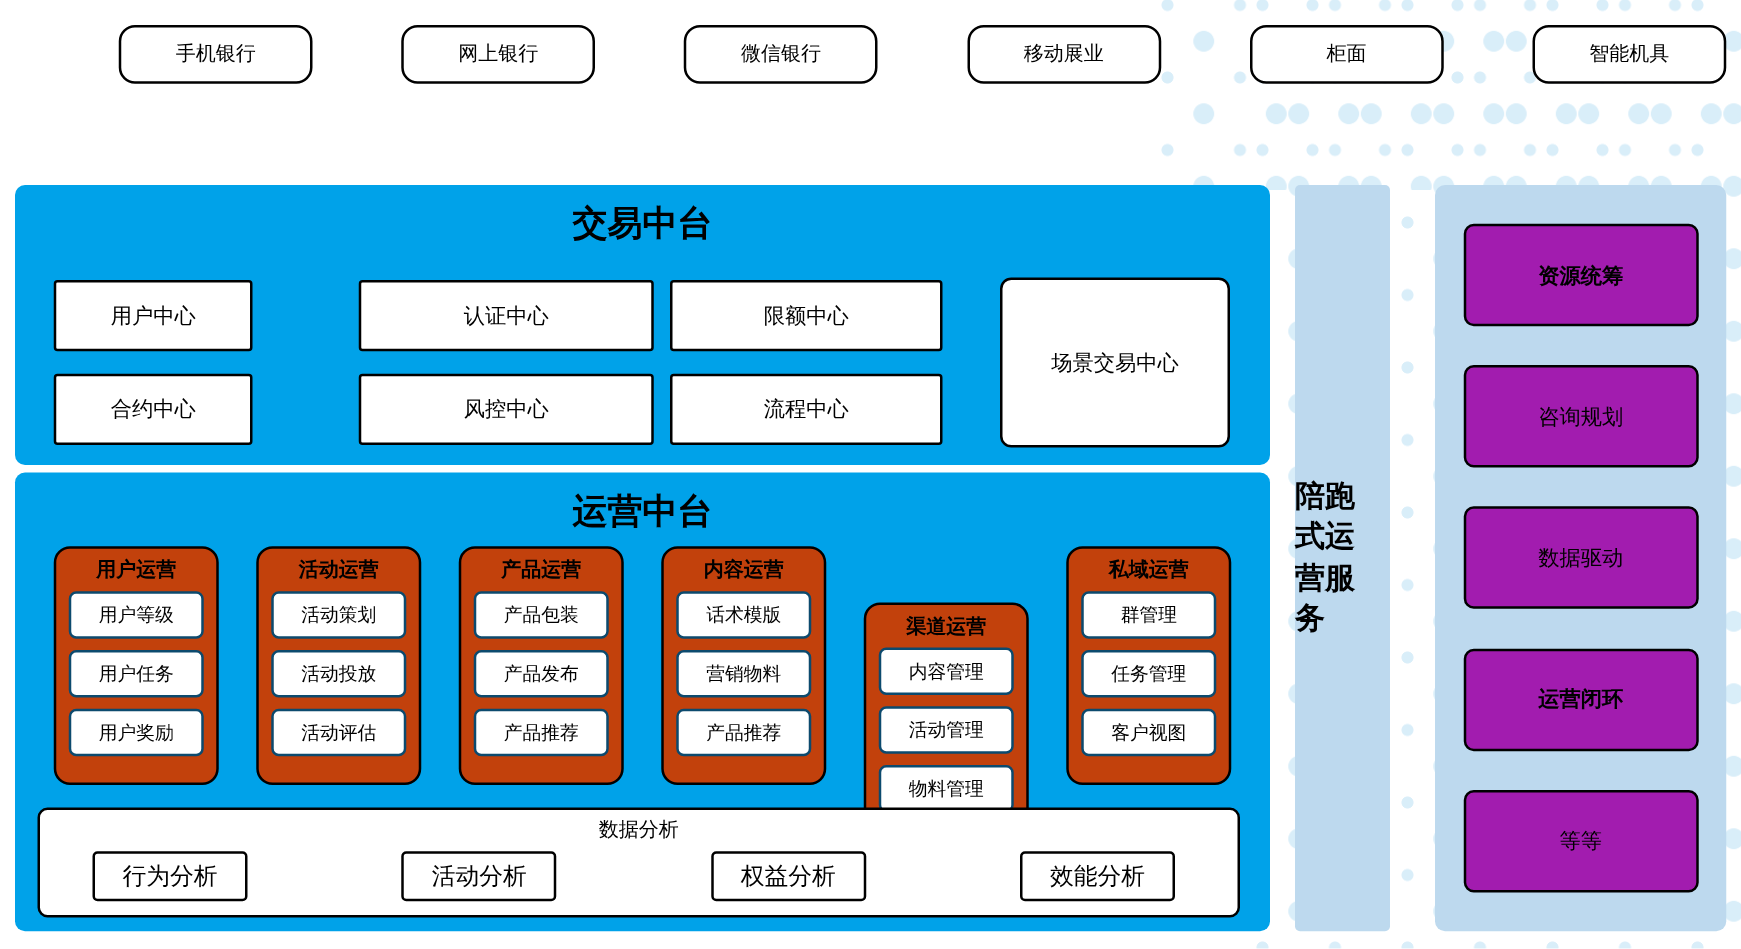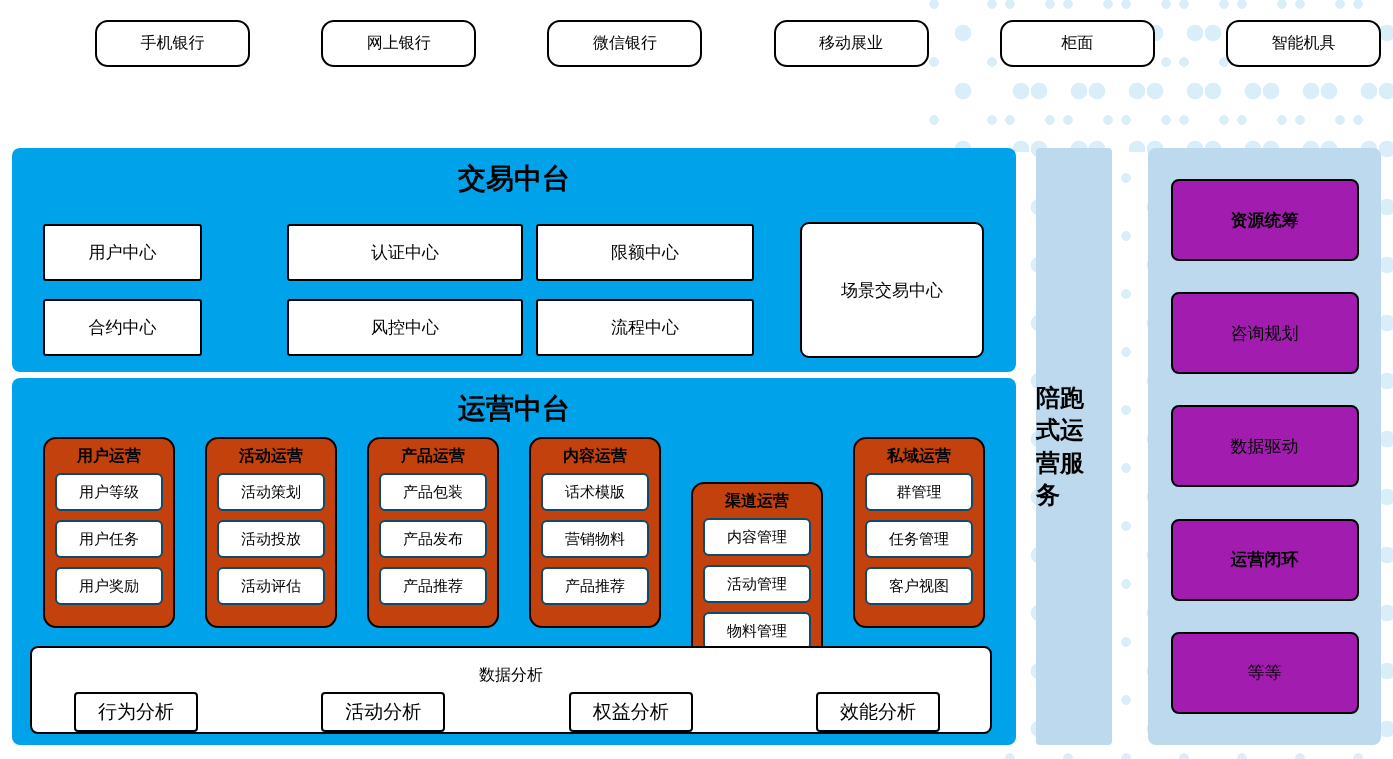--- a/index.html
+++ b/index.html
@@ -49,21 +49,21 @@
   .panel-op .panel-title { padding-top:12px; }
   .op-col { position:absolute; top:59px; width:132px; height:191px; background:#c2410c;
     border:2px solid #000; border-radius:13px; display:flex; flex-direction:column; align-items:center; }
   .op-col-header { font-size:16px; font-weight:600; padding:7px 0 6px 0; }
   .op-item { width:108px; height:38px; background:#fff; border:2px solid #0c4a6e; border-radius:6px;
     display:flex; align-items:center; justify-content:center; font-size:15px; margin-bottom:9px; }
   .op-c0{left:31px;} .op-c1{left:193px;} .op-c2{left:355px;} .op-c3{left:517px;} .op-c4{left:679px;margin-top:45px;} .op-c5{left:841px;}
 
   .da-panel { position:absolute; left:18px; top:268px; width:962px; height:88px; background:#fff;
     border:2px solid #000; border-radius:8px; }
-  .da-header { text-align:center; font-size:16px; padding-top:17px; }
+  .da-header { text-align:center; font-size:16px; padding-top:6px; }
   .da-row { display:flex; justify-content:space-between; padding:6px 50px 0 42px; }
   .da-box { width:124px; height:40px; background:#fff; border:2px solid #000; border-radius:4px;
     display:flex; align-items:center; justify-content:center; font-size:19px; }
 
   
   .companion-bar { left:1036px; top:148px; width:76px; height:597px; background:#BDD9EE; border-radius:4px;
     display:flex; align-items:center; }
   .companion-text { width:52px; font-size:24px; font-weight:700; line-height:1.35; text-align:left;
     word-break:break-all; }
 

